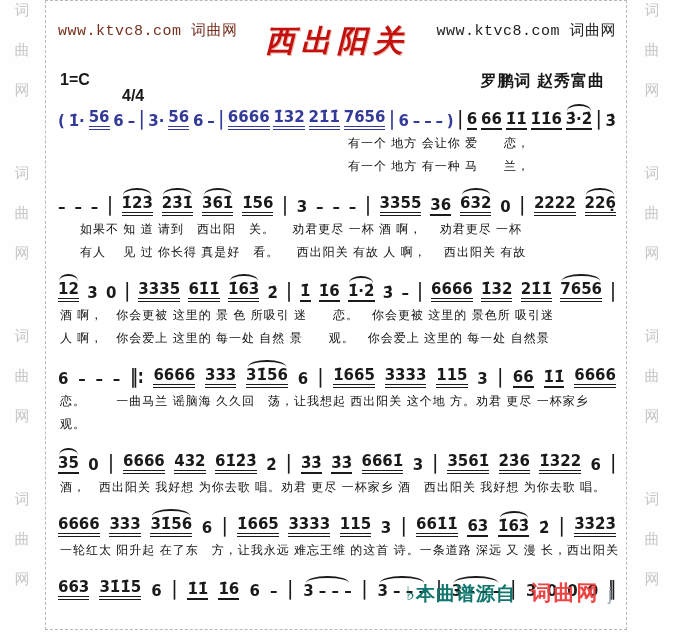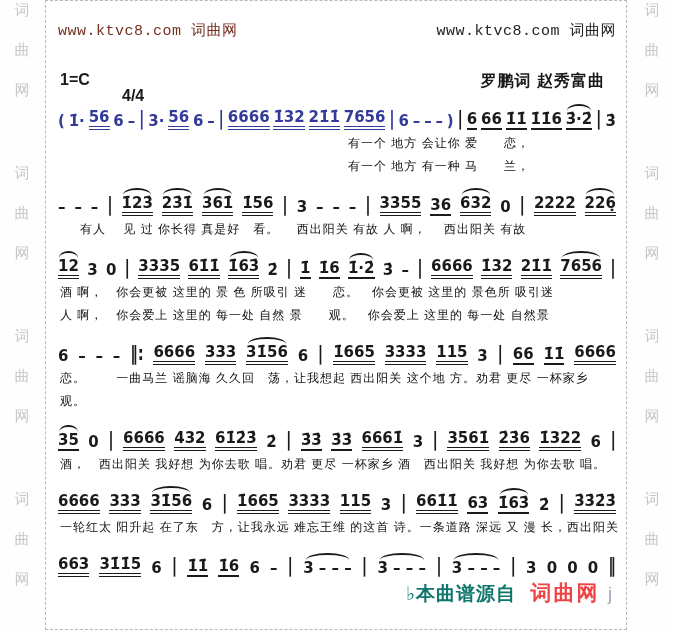--- a/index.html
+++ b/index.html
@@ -97,20 +97,21 @@
     <div class="wm-char">曲</div>
     <div class="wm-char">网</div>
     <div class="wm-char">词</div>
     <div class="wm-char">曲</div>
     <div class="wm-char">网</div>
   </div>
 
 <div class="frame">
   <div class="hdr-row">
     <span class="site site-left">www.ktvc8.com 词曲网</span>
+    <span class="title">西出阳关</span>
     <span class="site site-right">www.ktvc8.com 词曲网</span>
   </div>
   <div class="meta-row">
     <span class="meta-key">1=C</span>
     <span class="meta-time">4/4</span>
     <span class="credits">罗鹏词 赵秀富曲</span>
   </div>
   <div class="score">
       <div class="system sys-0">
         <div class="notation">
@@ -164,20 +165,21 @@
           <span class="tok">–</span>
           <span class="tok bar">|</span>
           <span class="tok u2">3355</span>
           <span class="tok u1">36</span>
           <span class="tok u2 tie">632</span>
           <span class="tok">0</span>
           <span class="tok bar">|</span>
           <span class="tok u2">2222</span>
           <span class="tok u2 tie">226̣</span>
         </div>
+        <div class="lyric">如果不 知 道 请到　西出阳　关。　 劝君更尽 一杯 酒 啊，　 劝君更尽 一杯</div>
         <div class="lyric">有人　 见 过 你长得 真是好　看。　 西出阳关 有故 人 啊，　 西出阳关 有故</div>
       </div>
       <div class="system sys-2">
         <div class="notation">
           <span class="tok u2 tie">12</span>
           <span class="tok">3</span>
           <span class="tok">0</span>
           <span class="tok bar">|</span>
           <span class="tok u2">3335</span>
           <span class="tok u2">61̇1̇</span>

